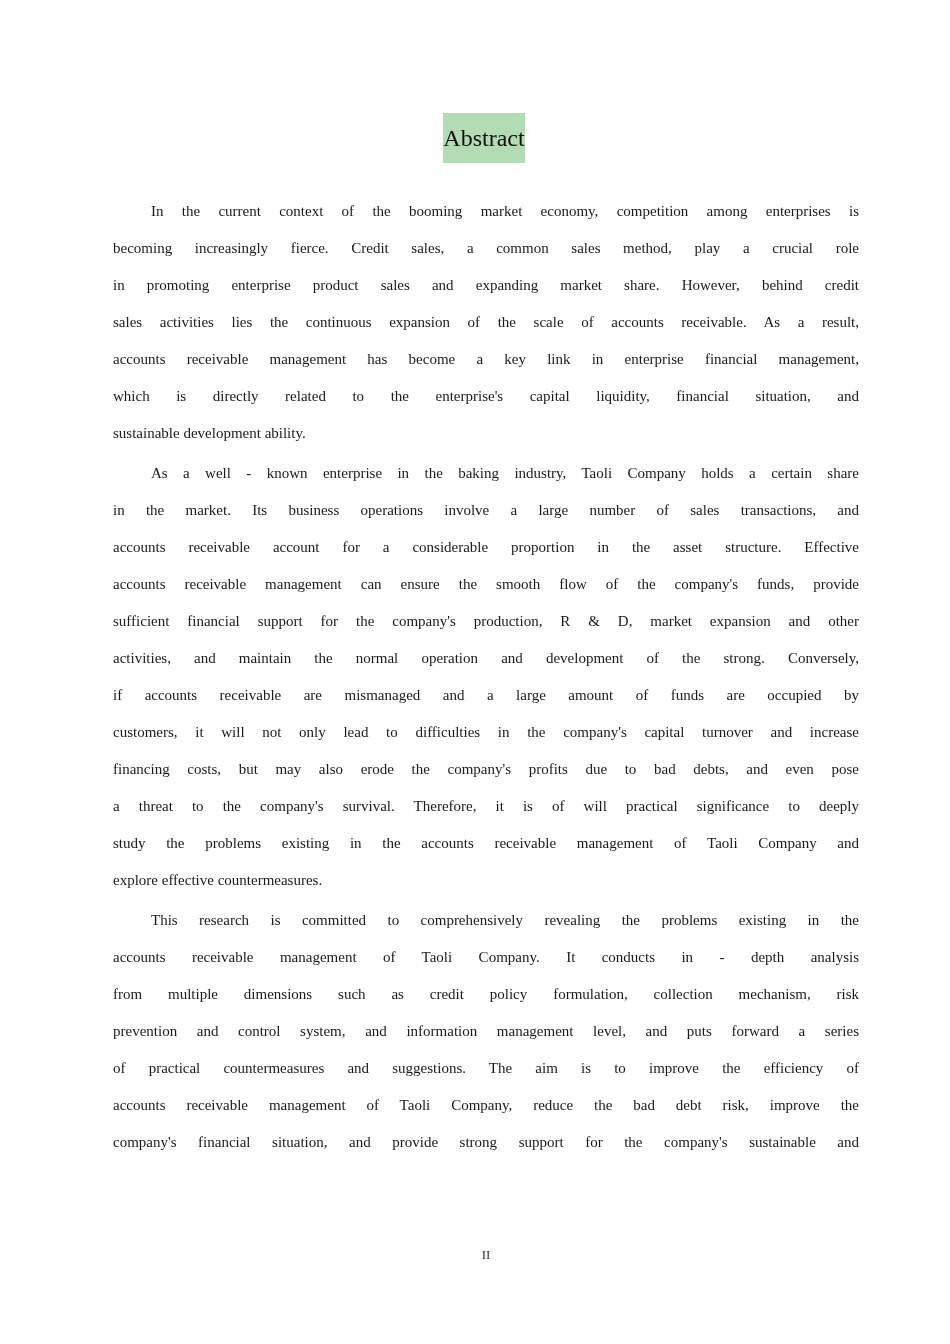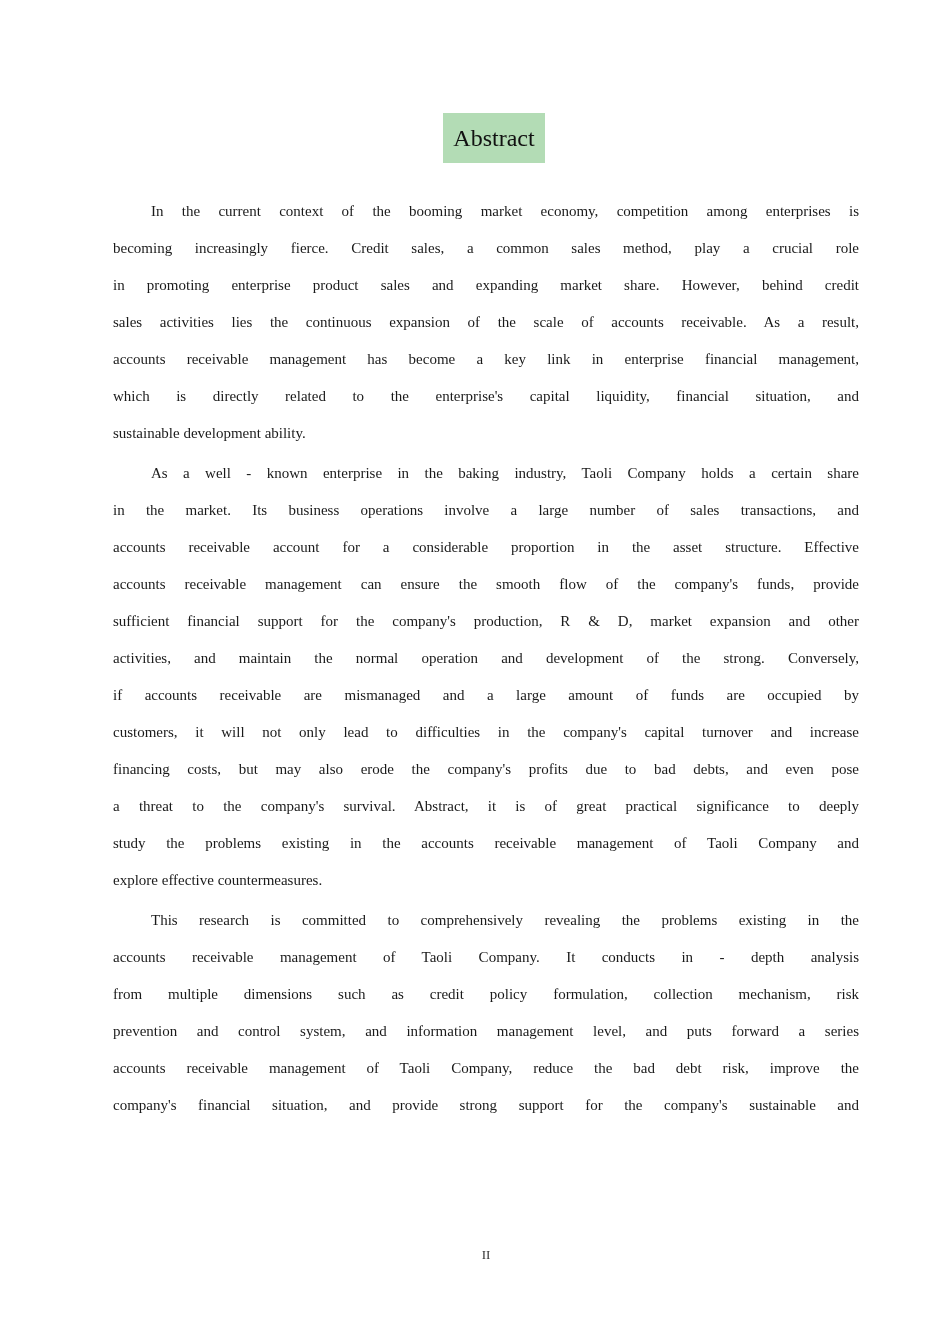--- a/index.html
+++ b/index.html
@@ -1,18 +1,18 @@
 <!DOCTYPE html>
 <html><head>
 <meta charset="utf-8">
 <style>
   html, body { margin:0; padding:0; background:#ffffff; }
   body { width:950px; height:1344px; position:relative; overflow:hidden;
          font-family:"Liberation Serif","DejaVu Serif",serif; color:#1a1a1a; }
-  .title-box { position:absolute; left:443px; top:113px; width:102px; height:50px;
+  .title-box { position:absolute; left:443px; top:113px; width:82px; height:50px;
                background:#b3dcb5; display:flex; align-items:center; justify-content:center; }
   .title { font-size:24px; color:#111; letter-spacing:0px; white-space:nowrap; }
   .body { position:absolute; left:113px; width:746px; top:193px; }
   .para { margin:0; }
   .line { display:block; height:37px; line-height:37px; font-size:15px;
           text-align:justify; text-align-last:justify; white-space:nowrap; overflow:visible; }
   .line.first { text-indent:38px; }
   .line.last { text-align-last:left; }
   .gap { height:3px; }
   .page-num { position:absolute; left:0; width:972px; top:1247px; text-align:center;
@@ -39,28 +39,29 @@
   <div class="para">
     <span class="line first">As a well - known enterprise in the baking industry, Taoli Company holds a certain share</span>
     <span class="line">in the market. Its business operations involve a large number of sales transactions, and</span>
     <span class="line">accounts receivable account for a considerable proportion in the asset structure. Effective</span>
     <span class="line">accounts receivable management can ensure the smooth flow of the company's funds, provide</span>
     <span class="line">sufficient financial support for the company's production, R &amp; D, market expansion and other</span>
     <span class="line">activities, and maintain the normal operation and development of the strong. Conversely,</span>
     <span class="line">if accounts receivable are mismanaged and a large amount of funds are occupied by</span>
     <span class="line">customers, it will not only lead to difficulties in the company's capital turnover and increase</span>
     <span class="line">financing costs, but may also erode the company's profits due to bad debts, and even pose</span>
-    <span class="line">a threat to the company's survival. Abstract, it is of great practical significance to deeply</span>
+    <span class="line">a threat to the company's survival. Therefore, it is of will practical significance to deeply</span>
     <span class="line">study the problems existing in the accounts receivable management of Taoli Company and</span>
     <span class="line last">explore effective countermeasures.</span>
   </div>
   <div class="gap"></div>
   <div class="para">
     <span class="line first">This research is committed to comprehensively revealing the problems existing in the</span>
     <span class="line">accounts receivable management of Taoli Company. It conducts in - depth analysis</span>
     <span class="line">from multiple dimensions such as credit policy formulation, collection mechanism, risk</span>
     <span class="line">prevention and control system, and information management level, and puts forward a series</span>
+    <span class="line">of practical countermeasures and suggestions. The aim is to improve the efficiency of</span>
     <span class="line">accounts receivable management of Taoli Company, reduce the bad debt risk, improve the</span>
     <span class="line">company's financial situation, and provide strong support for the company's sustainable and</span>
   </div>
 </div>
 
 <div class="page-num">II</div>
 
 </body></html>

